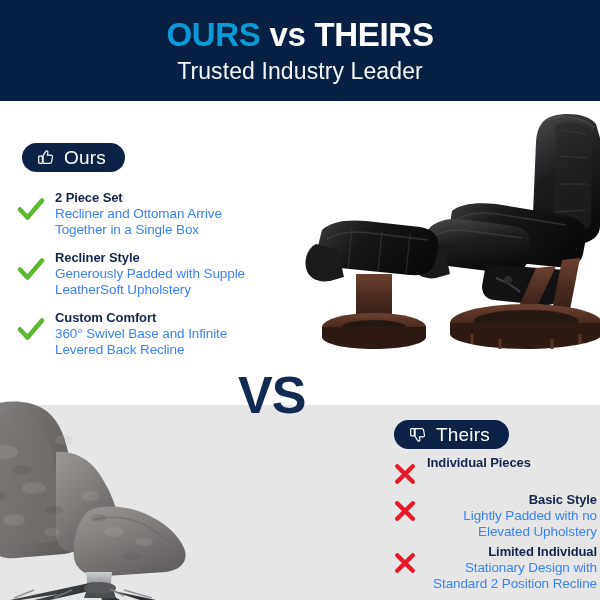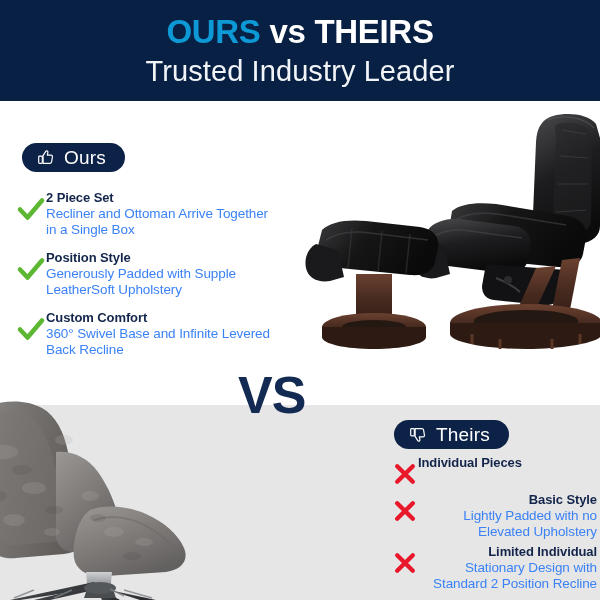--- a/index.html
+++ b/index.html
@@ -18,21 +18,21 @@
     box-sizing:border-box;
   }
   .title{
     font-size:33px;font-weight:bold;letter-spacing:-0.3px;
     line-height:1;margin:0 0 9px 0;white-space:nowrap;
   }
   .title .ours{color:#0d99d6;}
   .title .vs{color:#ffffff;}
   .title .theirs{color:#ffffff;}
   .subtitle{
-    color:#f2f5f8;font-size:29px;font-weight:normal;line-height:1;letter-spacing:0.1px;
+    color:#f2f5f8;font-size:23px;font-weight:normal;line-height:1;letter-spacing:0.1px;
     white-space:nowrap;
     text-align:center;
   }
 
   
   .band-white{position:absolute;left:0;top:101px;width:600px;height:304px;background:#ffffff;}
   .band-gray{position:absolute;left:0;top:405px;width:600px;height:195px;background:#e6e6e6;}
 
   
   .badge{
@@ -45,21 +45,21 @@
   }
   .badge .glyph{width:19px;height:19px;display:block;}
   #badge-ours{left:22px;top:143px;}
   #badge-theirs{left:394px;top:420px;}
 
   
   .feature-list{position:absolute;}
   #list-ours{left:16px;top:190px;width:260px;}
   #list-theirs{left:392px;top:455px;width:205px;}
 
-  .feature{display:flex;align-items:flex-start;margin-bottom:13px;}
+  .feature{display:flex;align-items:flex-start;gap:9px;margin-bottom:13px;}
   #list-theirs .feature{margin-bottom:5px;text-align:right;}
   .mark{flex:0 0 auto;width:30px;height:30px;margin-top:4px;}
   #list-theirs .mark{width:26px;height:26px;margin-top:6px;}
   .ftext{padding-top:0;}
   .fhead{
     color:#13254b;font-size:13px;font-weight:bold;line-height:15px;
     margin:0 0 1px 0;letter-spacing:-0.1px;
   }
   .fbody{
     color:#3b82f6;font-size:13.5px;font-weight:normal;line-height:15.5px;
@@ -250,21 +250,21 @@
         <p class="fhead">2 Piece Set</p>
         <p class="fbody">Recliner and Ottoman Arrive Together in a Single Box</p>
       </div>
     </div>
 
     <div class="feature">
       <svg class="mark" viewBox="0 0 30 30">
         <path d="M4 15.5 L11.5 23.5 L26 6.5" fill="none" stroke="#5cb731" stroke-width="4.6" stroke-linecap="round" stroke-linejoin="round"></path>
       </svg>
       <div class="ftext">
-        <p class="fhead">Position Style</p>
+        <p class="fhead">Recliner Style</p>
         <p class="fbody">Generously Padded with Supple LeatherSoft Upholstery</p>
       </div>
     </div>
 
     <div class="feature">
       <svg class="mark" viewBox="0 0 30 30">
         <path d="M4 15.5 L11.5 23.5 L26 6.5" fill="none" stroke="#5cb731" stroke-width="4.6" stroke-linecap="round" stroke-linejoin="round"></path>
       </svg>
       <div class="ftext">
         <p class="fhead">Custom Comfort</p>

